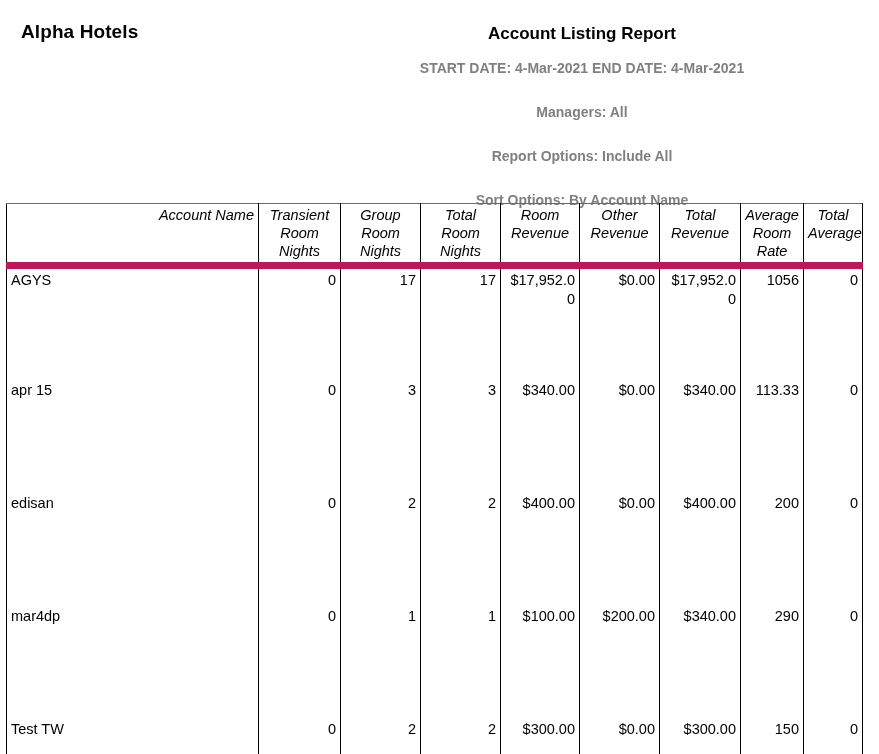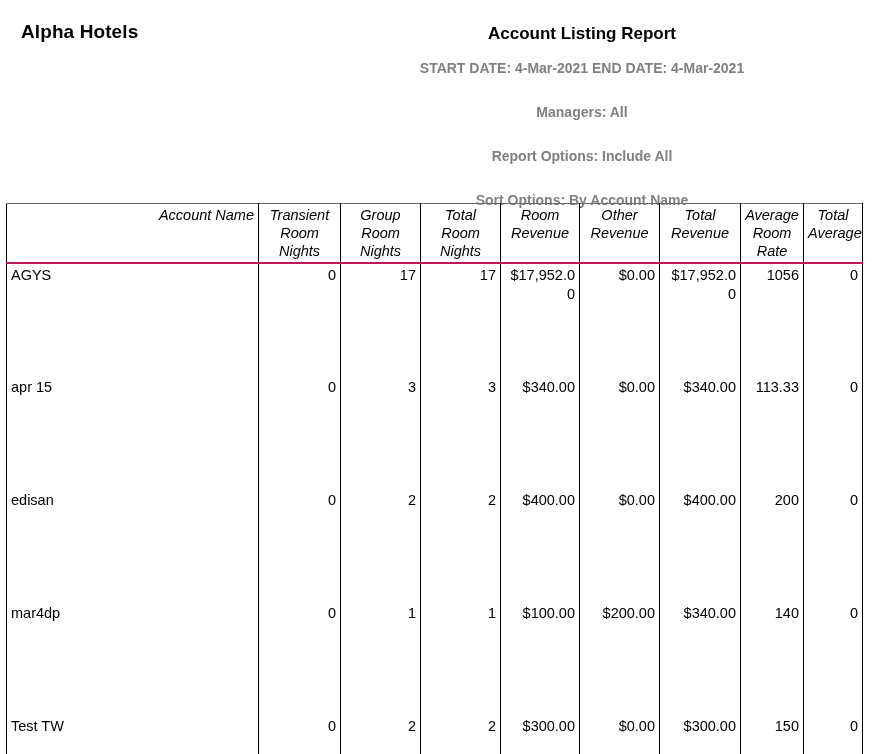--- a/index.html
+++ b/index.html
@@ -116,21 +116,21 @@
     border-bottom: 0;
     padding: 2px 4px 0 4px;
     vertical-align: top;
     line-height: 19px;
     height: 113px;
     box-sizing: border-box;
     word-break: break-word;
   }
 
   table.report-table tbody tr.first-row td {
-    border-top: 2px solid #be185d;
+    border-top: 7px solid #be185d;
   }
 
   table.report-table tbody td.t-left  { text-align: left; }
   table.report-table tbody td.t-right { text-align: right; }
 
   
   .hdr-break { display: block; }
 </style>
 </head>
 <body>
@@ -240,21 +240,21 @@
           <td class="t-right">0</td>
         </tr>
         <tr>
           <td class="t-left">mar4dp</td>
           <td class="t-right">0</td>
           <td class="t-right">1</td>
           <td class="t-right">1</td>
           <td class="t-right">$100.00</td>
           <td class="t-right">$200.00</td>
           <td class="t-right">$340.00</td>
-          <td class="t-right">140</td>
+          <td class="t-right">290</td>
           <td class="t-right">0</td>
         </tr>
         <tr>
           <td class="t-left">Test TW</td>
           <td class="t-right">0</td>
           <td class="t-right">2</td>
           <td class="t-right">2</td>
           <td class="t-right">$300.00</td>
           <td class="t-right">$0.00</td>
           <td class="t-right">$300.00</td>

